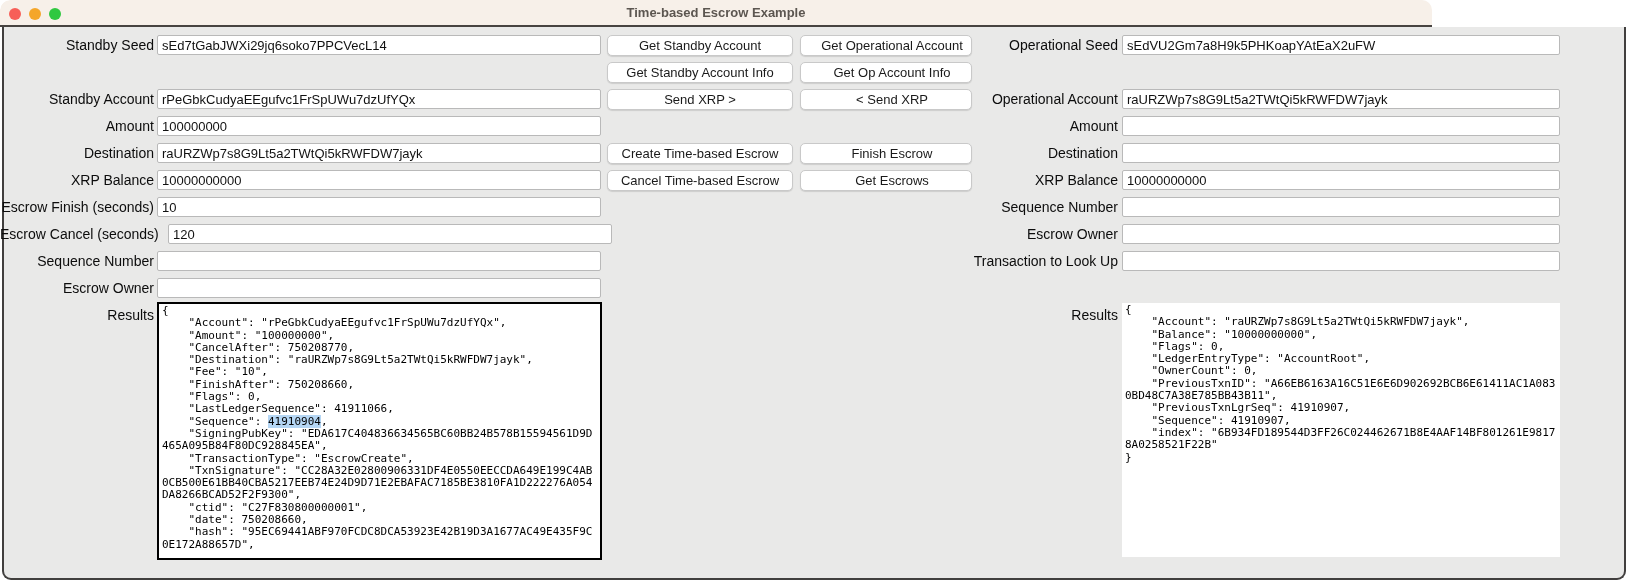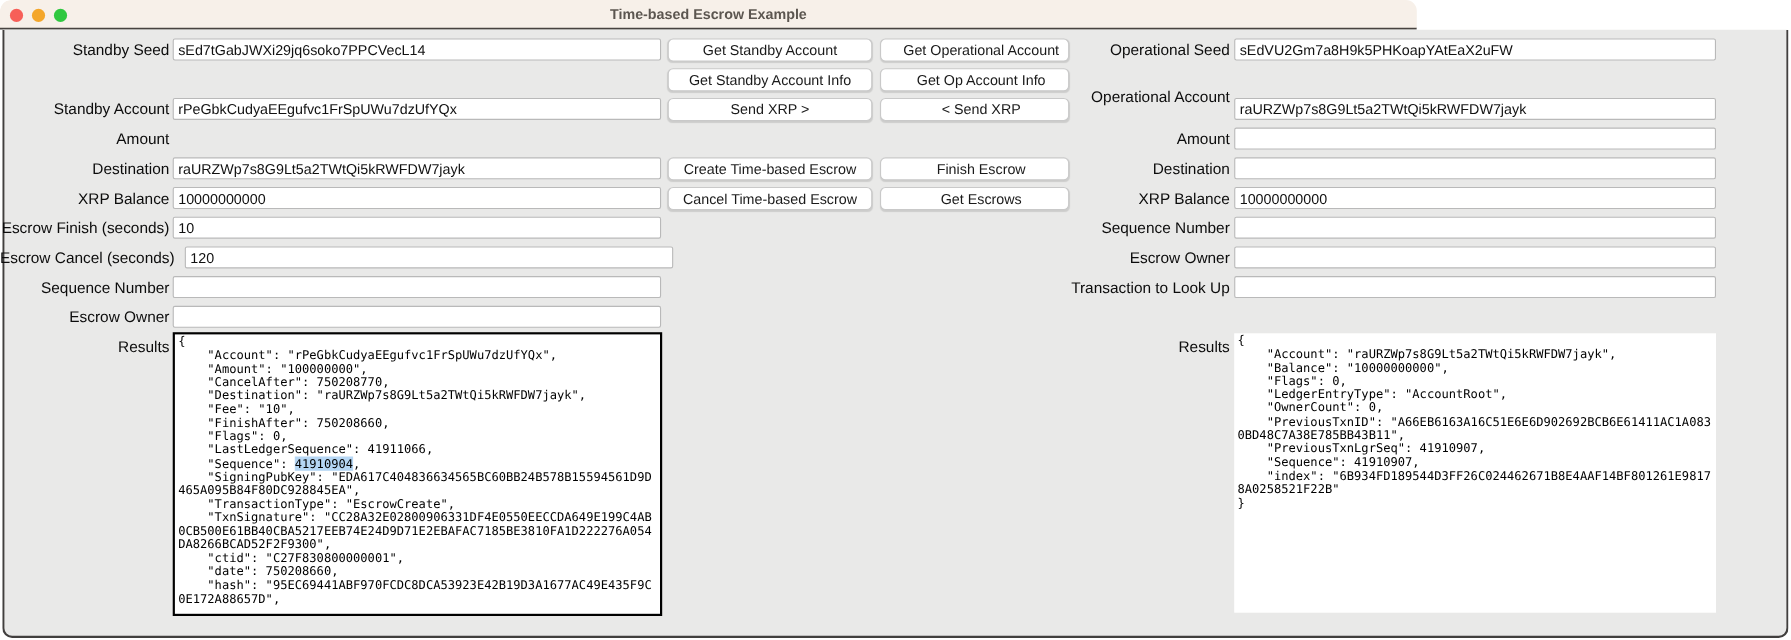--- a/index.html
+++ b/index.html
@@ -1,18 +1,18 @@
 <!DOCTYPE html>
 <html><head>
 <meta charset="utf-8">
 <style>
   html,body{margin:0;padding:0;background:#ffffff;}
   body{width:1628px;height:582px;font-family:"Liberation Sans","DejaVu Sans",sans-serif;}
   .window{position:relative;width:1628px;height:582px;background:#ffffff;border-radius:10px;overflow:hidden;}
-  .titlebar{position:absolute;left:0;top:0;width:1288px;height:27px;background:#f7f0e9;border-bottom:2px solid #474340;box-sizing:border-box;border-radius:10px 10px 0 0;}
+  .titlebar{position:absolute;left:0;top:0;width:1432px;height:27px;background:#f7f0e9;border-bottom:2px solid #474340;box-sizing:border-box;border-radius:10px 10px 0 0;}
   .title{position:absolute;left:0;right:0;top:5px;text-align:center;font-size:13px;font-weight:bold;color:#5c5650;}
   .tl{position:absolute;top:8px;width:12px;height:12px;border-radius:50%;}
   .tl.red{left:9px;background:#f75f58;}
   .tl.yel{left:29px;background:#f4a62a;}
   .tl.grn{left:49px;background:#30c840;}
   .frame{position:absolute;left:2px;right:2px;top:27px;bottom:2px;background:#e9e9e8;border:2px solid #413f3e;border-top:none;border-radius:0 0 9px 9px;box-sizing:border-box;}
   .lbl{position:absolute;height:20px;line-height:20px;font-size:14px;color:#0c0c0c;text-align:right;white-space:nowrap;}
   .lbl-l{left:0;width:154px;}
   .lbl-r{left:918px;width:200px;}
   .ent{position:absolute;height:20px;box-sizing:border-box;background:#ffffff;border:1px solid #b9b9b9;border-radius:2px;font-family:"Liberation Sans","DejaVu Sans",sans-serif;font-size:13px;color:#111;padding:0 4px;outline:none;}
@@ -39,20 +39,21 @@
     <div class="title">Time-based Escrow Example</div>
   </div>
 
   <div class="frame"></div>
 
   <div class="lbl lbl-l" style="top:35px">Standby Seed</div>
   <input class="ent ent-l" style="top: 35px;" value="sEd7tGabJWXi29jq6soko7PPCVecL14">
   <div class="lbl lbl-l" style="top:89px">Standby Account</div>
   <input class="ent ent-l" style="top: 89px;" value="rPeGbkCudyaEEgufvc1FrSpUWu7dzUfYQx">
   <div class="lbl lbl-l" style="top:116px">Amount</div>
+  <input class="ent ent-l" style="top: 116px;" value="100000000">
   <div class="lbl lbl-l" style="top:143px">Destination</div>
   <input class="ent ent-l" style="top: 143px;" value="raURZWp7s8G9Lt5a2TWtQi5kRWFDW7jayk">
   <div class="lbl lbl-l" style="top:170px">XRP Balance</div>
   <input class="ent ent-l" style="top: 170px;" value="10000000000">
   <div class="lbl lbl-l" style="top:197px">Escrow Finish (seconds)</div>
   <input class="ent ent-l" style="top: 197px;" value="10">
   <div class="lbl lbl-l" style="top:224px">Escrow Cancel (seconds)</div>
   <input class="ent ent-l" style="top: 224px; margin-left: 11px;" value="120">
   <div class="lbl lbl-l" style="top:251px">Sequence Number</div>
   <input class="ent ent-l" style="top: 251px;" value="">
@@ -66,21 +67,21 @@
   <button class="btn btn-c1" style="top:143px">Create Time-based Escrow</button>
 
   <button class="btn btn-c2" style="top:35px">Get Operational Account</button>
   <button class="btn btn-c2" style="top:62px">Get Op Account Info</button>
   <button class="btn btn-c2" style="top:89px">&lt; Send XRP</button>
   <button class="btn btn-c2" style="top:143px">Finish Escrow</button>
   <button class="btn btn-c2" style="top:170px">Get Escrows</button>
 
   <div class="lbl lbl-r" style="top:35px">Operational Seed</div>
   <input class="ent ent-r" style="top: 35px;" value="sEdVU2Gm7a8H9k5PHKoapYAtEaX2uFW">
-  <div class="lbl lbl-r" style="top:78px">Operational Account</div>
+  <div class="lbl lbl-r" style="top:89px">Operational Account</div>
   <input class="ent ent-r" style="top: 89px;" value="raURZWp7s8G9Lt5a2TWtQi5kRWFDW7jayk">
   <div class="lbl lbl-r" style="top:116px">Amount</div>
   <input class="ent ent-r" style="top: 116px;" value="">
   <div class="lbl lbl-r" style="top:143px">Destination</div>
   <input class="ent ent-r" style="top: 143px;" value="">
   <div class="lbl lbl-r" style="top:170px">XRP Balance</div>
   <input class="ent ent-r" style="top: 170px;" value="10000000000">
   <div class="lbl lbl-r" style="top:197px">Sequence Number</div>
   <input class="ent ent-r" style="top: 197px;" value="">
   <div class="lbl lbl-r" style="top:224px">Escrow Owner</div>

